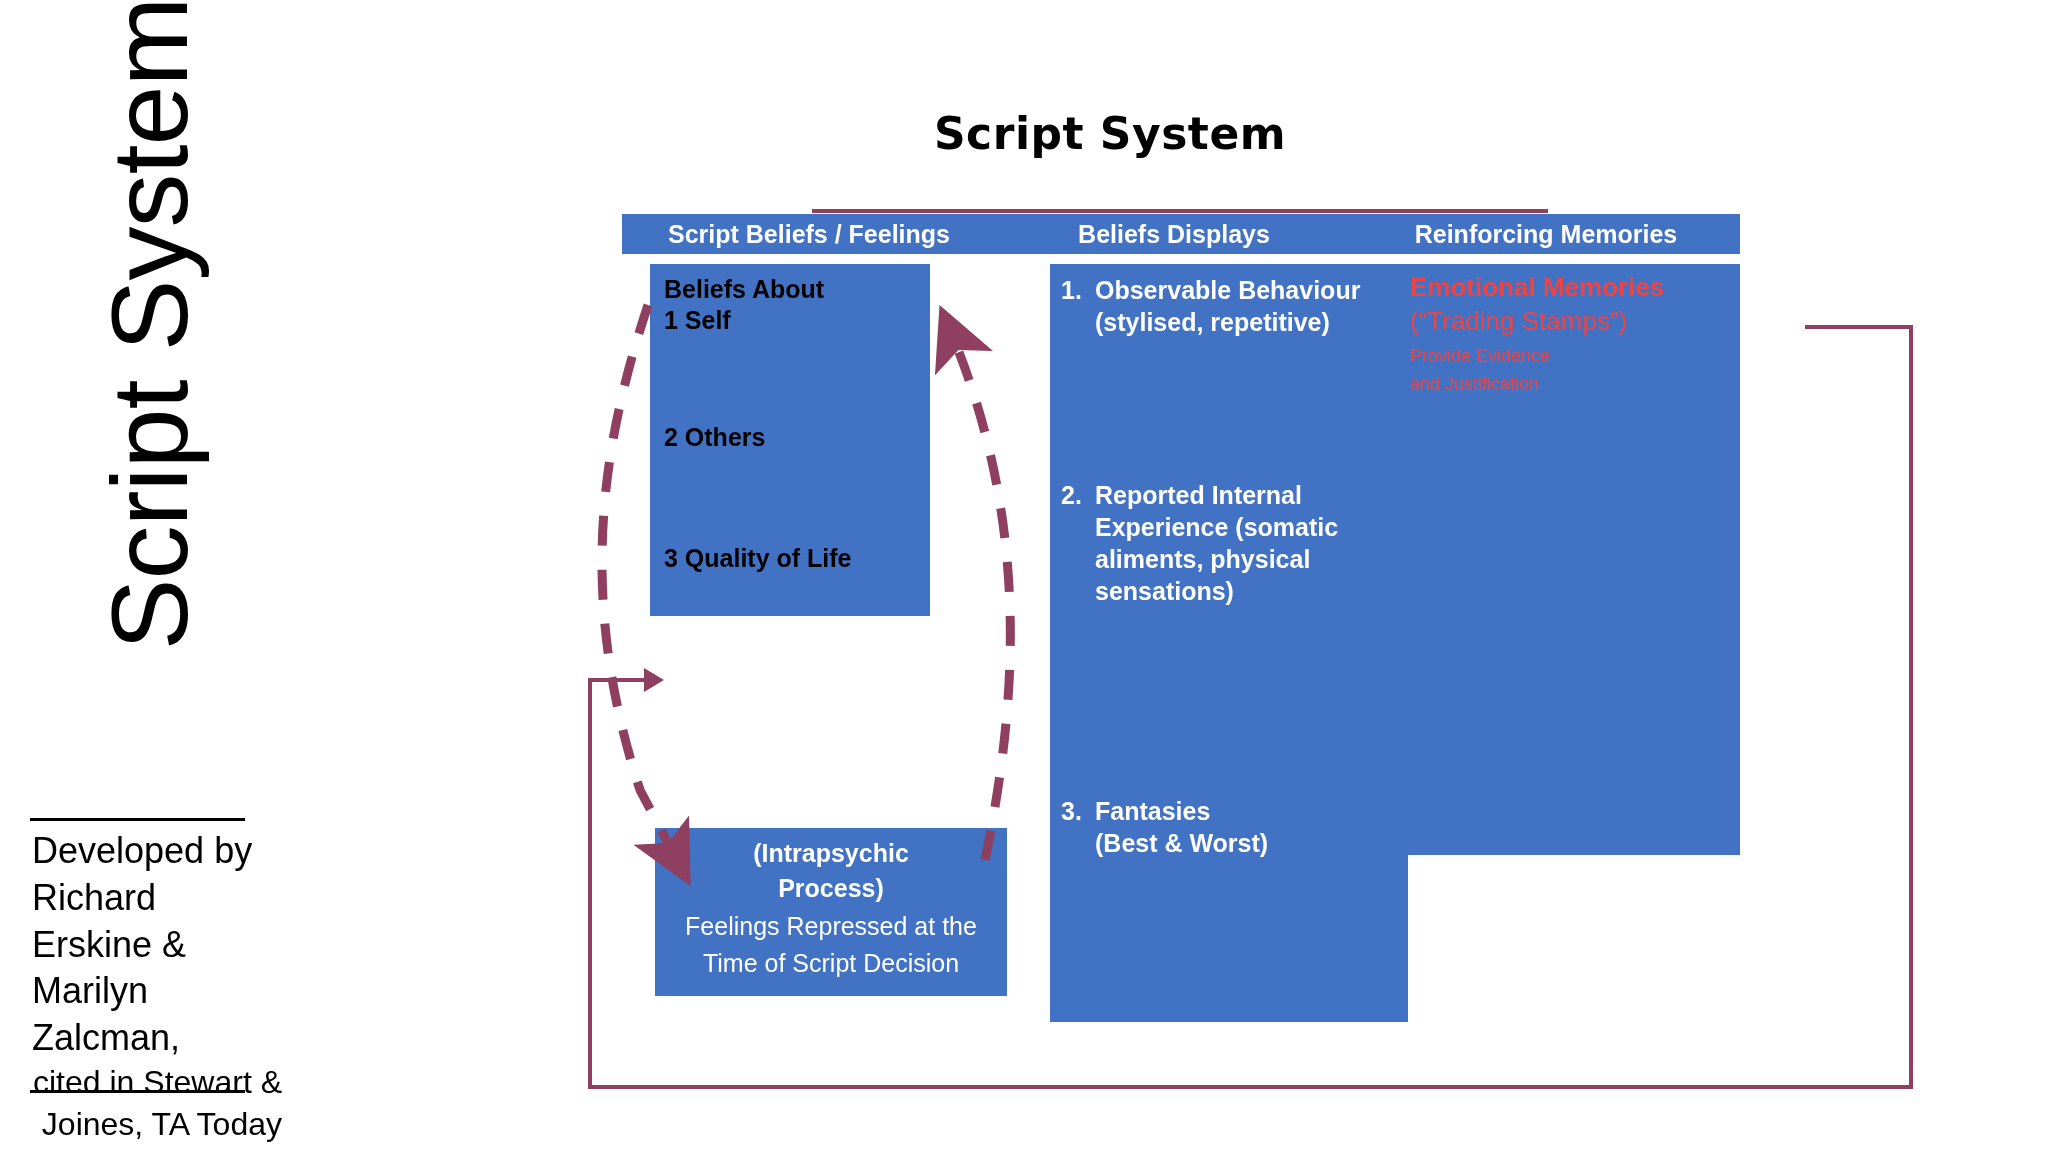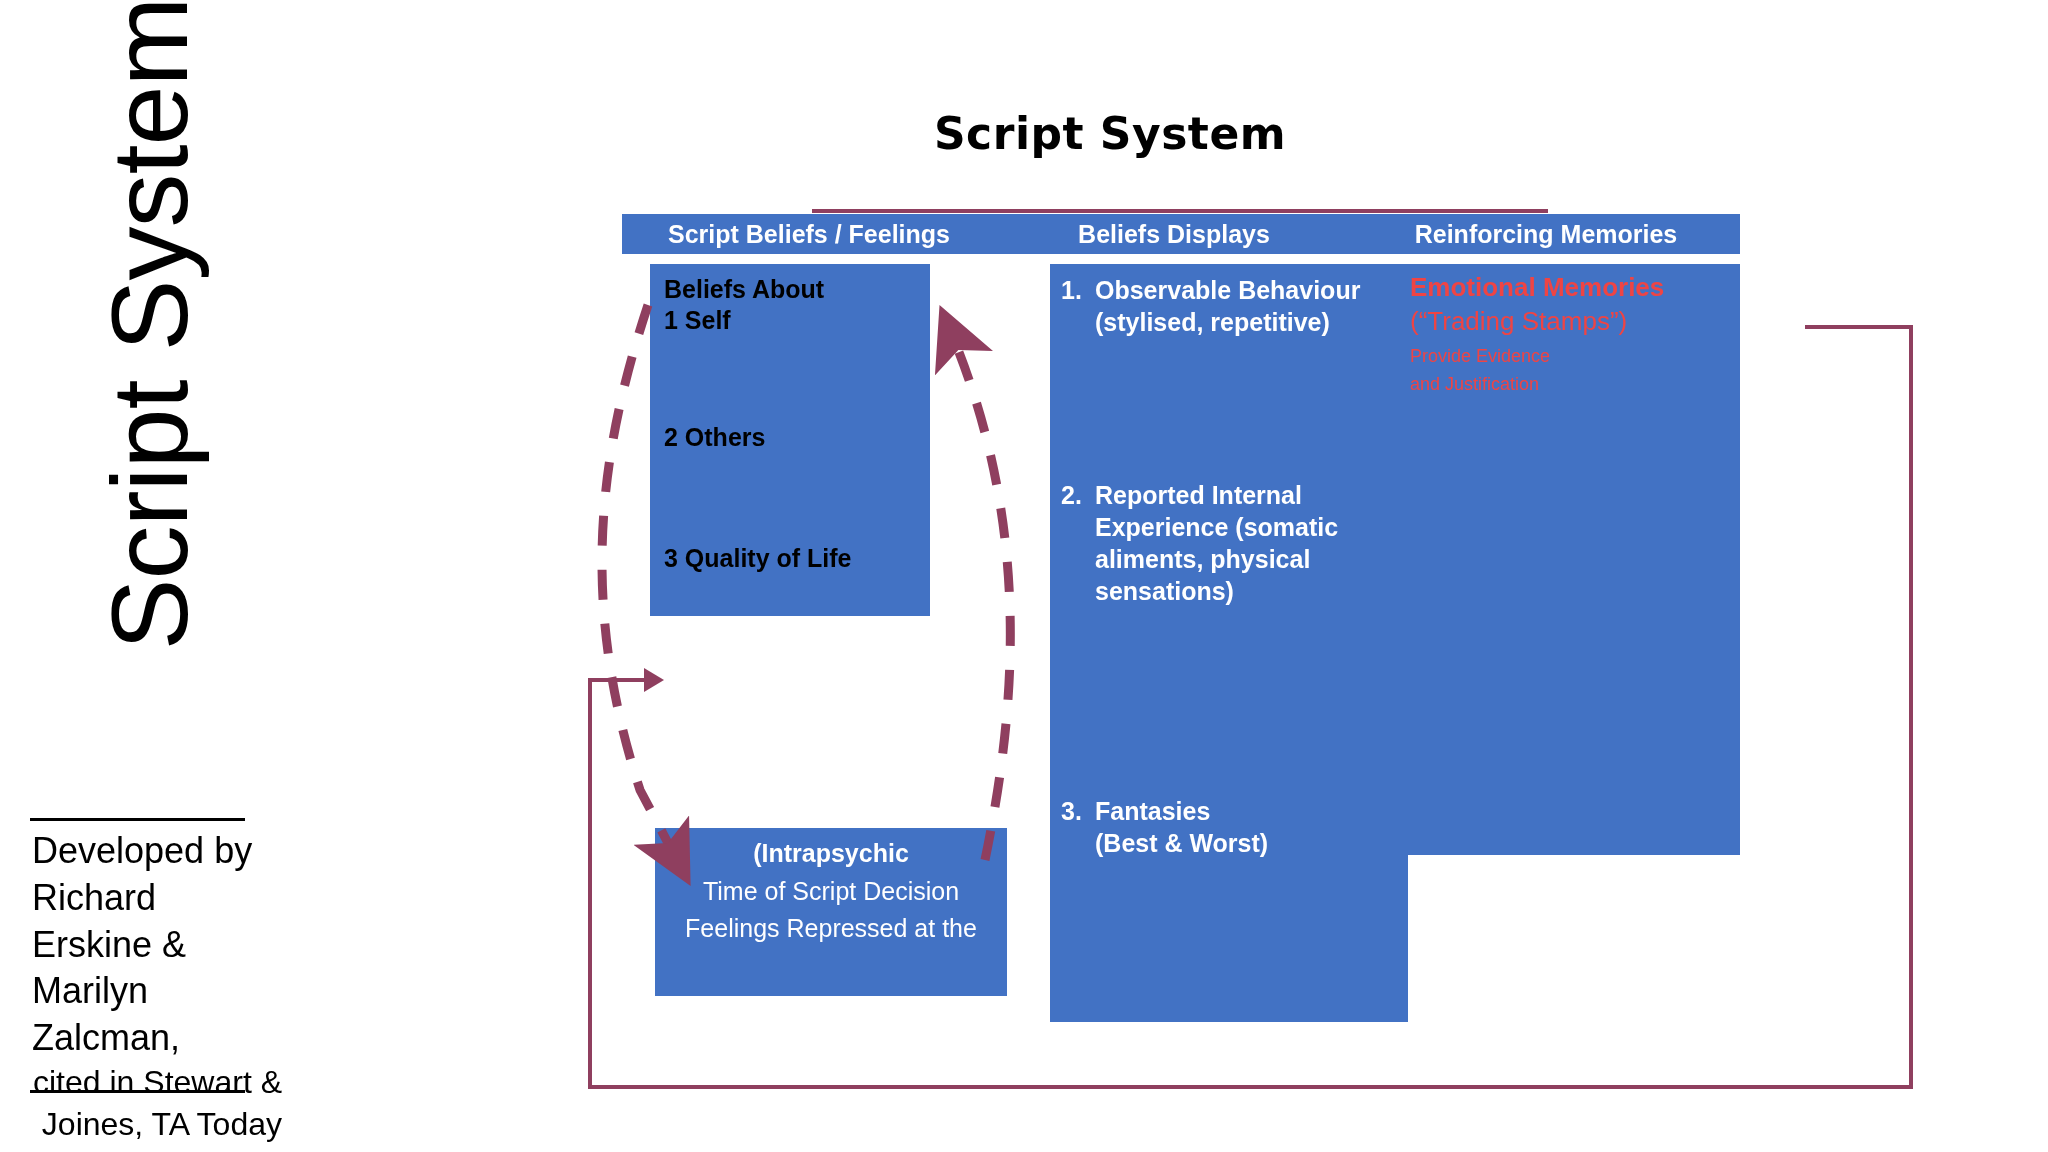--- a/index.html
+++ b/index.html
@@ -208,22 +208,23 @@
 
   <div id="memories-block">
     <span class="mem-title">Emotional Memories</span>
     <span class="mem-sub">(“Trading Stamps”)</span>
     <span class="mem-note">Provide Evidence</span>
     <span class="mem-note">and Justification</span>
   </div>
 
   <div id="intra-block">
     <span class="intra-title">(Intrapsychic</span>
+    <span class="intra-title">Process)</span>
+    <span class="intra-body">Feelings Repressed at the</span>
     <span class="intra-body">Time of Script Decision</span>
-    <span class="intra-body">Feelings Repressed at the</span>
   </div>
 
   <svg id="curves" viewBox="0 0 2048 1152" xmlns="http://www.w3.org/2000/svg">
     <defs>
       <marker id="ah-left" markerWidth="7" markerHeight="7" refX="4" refY="3.5" orient="auto" markerUnits="strokeWidth">
         <path d="M0,0 L7,3.5 L0,7 L1.6,3.5 z" fill="#8f3f5f"></path>
       </marker>
       <marker id="ah-right" markerWidth="7" markerHeight="7" refX="4" refY="3.5" orient="auto" markerUnits="strokeWidth">
         <path d="M0,0 L7,3.5 L0,7 L1.6,3.5 z" fill="#8f3f5f"></path>
       </marker>

